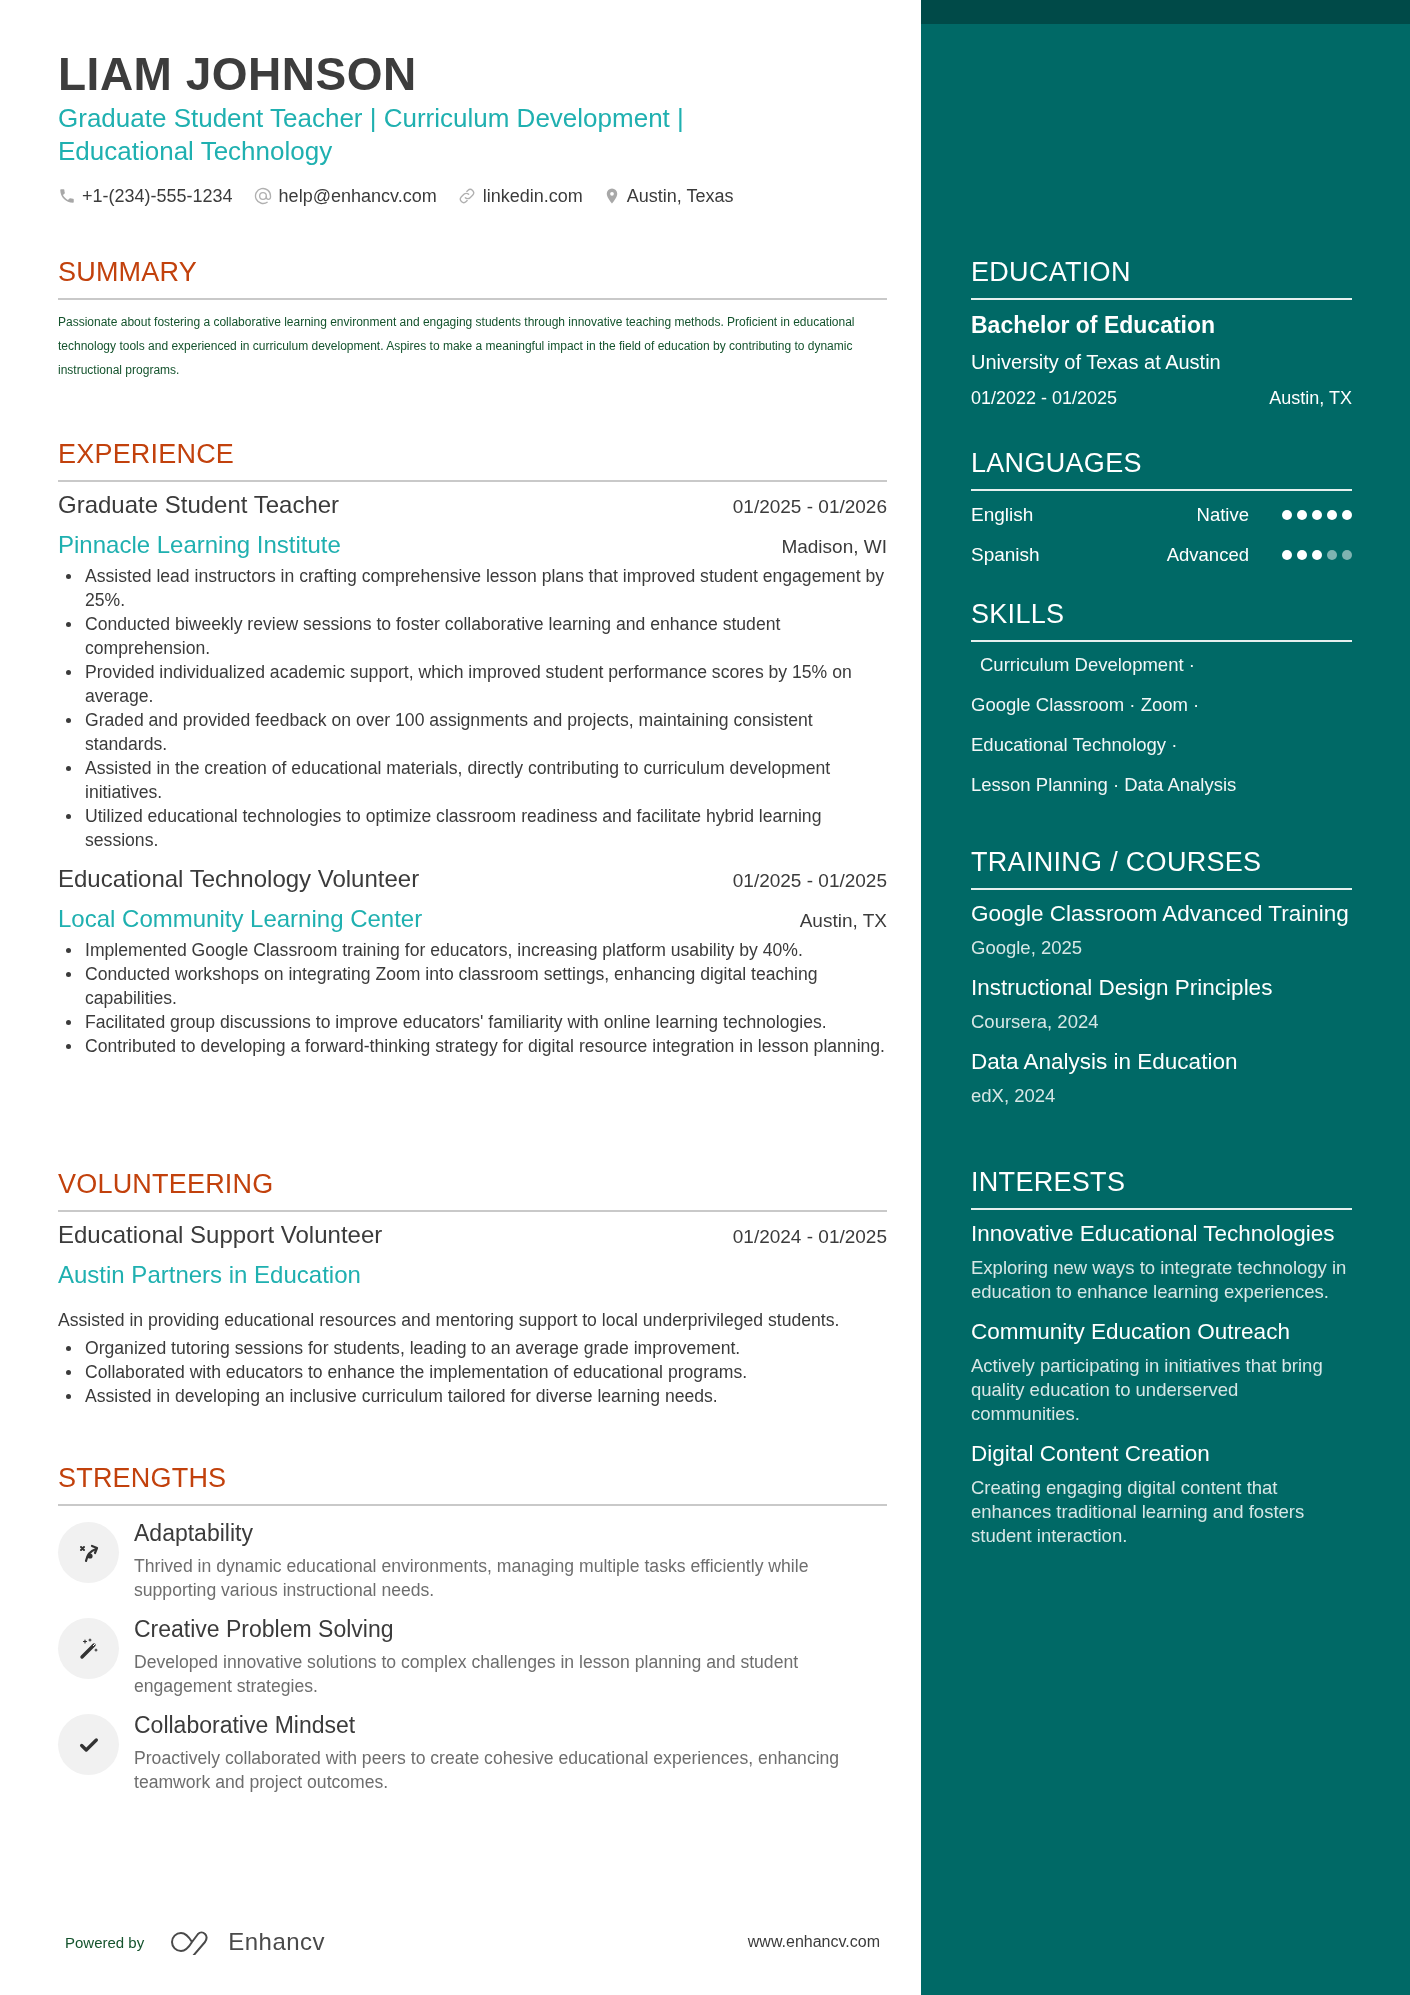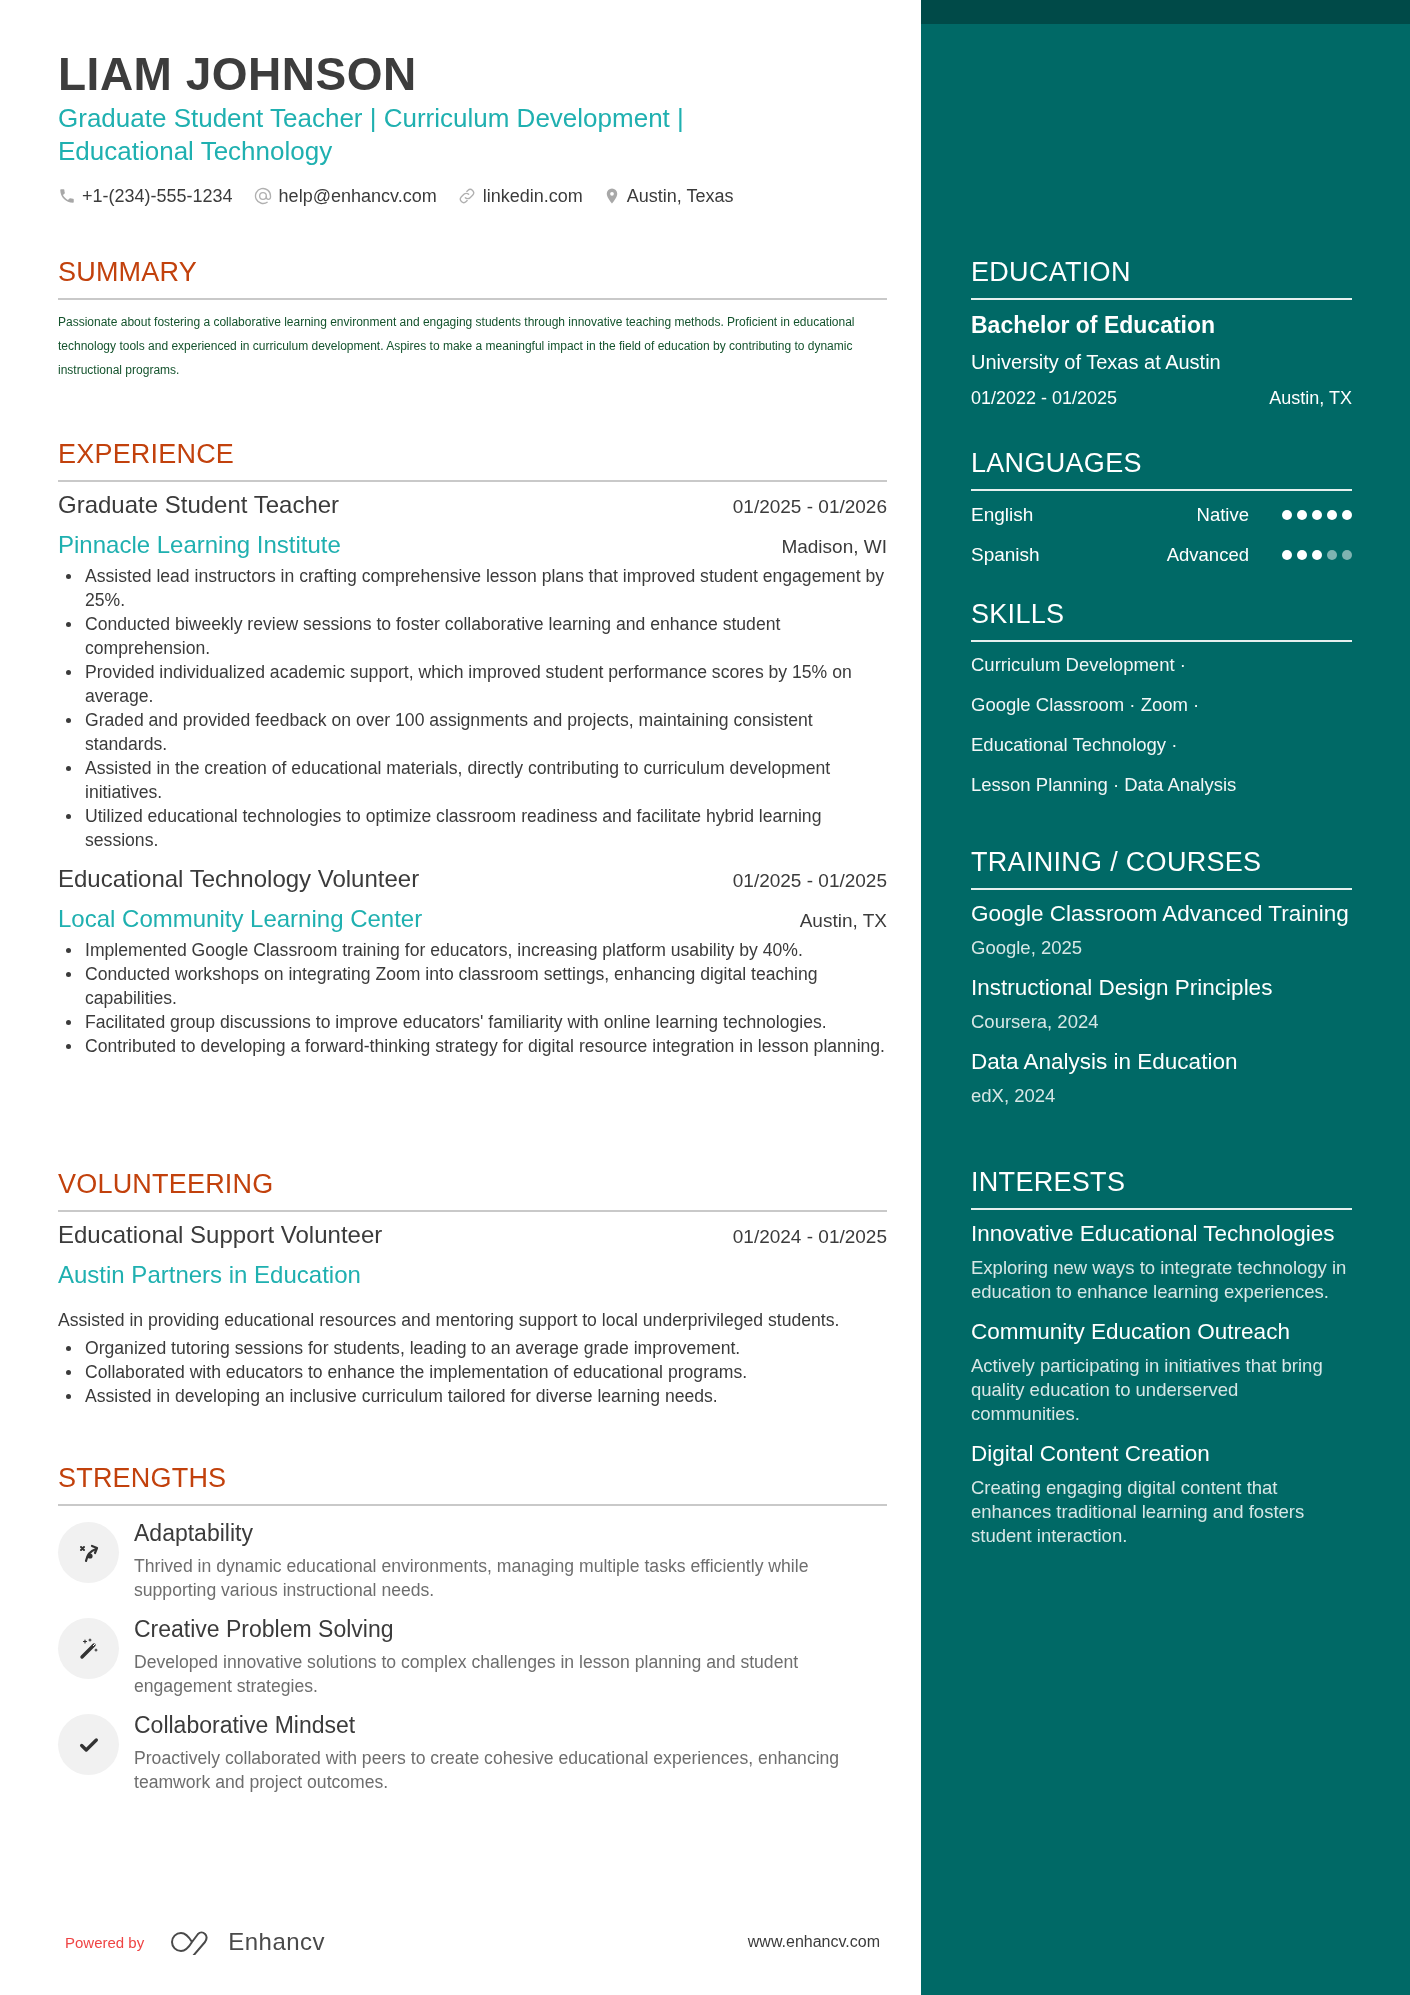--- a/index.html
+++ b/index.html
@@ -44,21 +44,21 @@
     .strengths { position: absolute; top: 1462px; left: 58px; width: 829px; }
     .strength { display: flex; margin-top: 10px; }
     .strength:first-of-type { margin-top: 10px; }
     .s-icon { width: 61px; height: 61px; border-radius: 50%; background: #f1f1f1; flex: 0 0 61px; display: flex; align-items: center; justify-content: center; margin-right: 15px; margin-top: 6px; }
     .s-body { flex: 1; }
     .s-title { font-size: 23px; line-height: 30px; color: #3b3b3b; margin-top: 2px; }
     .s-desc { font-size: 17.6px; line-height: 24px; color: #6e6e6e; margin-top: 6px; }
 
     .footer { position: absolute; top: 1928px; left: 65px; width: 815px; display: flex; align-items: center; justify-content: space-between; }
     .footer-left { display: flex; align-items: center; }
-    .powered { font-size: 15px; color: #ef4444; margin-right: 26px; text-align: center; }
+    .powered { font-size: 15px; color: #14532d; margin-right: 26px; text-align: center; }
     .brand { display: flex; align-items: center; font-size: 24px; color: #4a4a4a; letter-spacing: 0.5px; }
     .brand svg { margin-right: 12px; }
     .site { font-size: 16px; color: #3b3b3b; }
 
     
     .right { position: absolute; left: 921px; top: 0; width: 489px; height: 1995px; background: #006966; }
     .right-topbar { position: absolute; left: 0; top: 0; width: 489px; height: 24px; background: #004a48; }
     .r-section { position: absolute; left: 50px; width: 381px; color: #ffffff; }
     .r-title { font-size: 27px; line-height: 32px; color: #ffffff; letter-spacing: 0.3px; }
     .r-rule { height: 2px; background: #e6f0ef; margin-top: 10px; }
@@ -68,21 +68,21 @@
     .edu-row { display: flex; justify-content: space-between; font-size: 18px; margin-top: 11px; line-height: 24px; }
 
     .lang-row { display: flex; align-items: center; margin-top: 9px; height: 30px; }
     .lang-name { font-size: 19px; flex: 1; }
     .lang-level { font-size: 18.5px; margin-right: 33px; text-align: right; }
     .dots { display: flex; gap: 5px; }
     .dot { width: 10px; height: 10px; border-radius: 50%; background: #ffffff; }
     .dot.off { background: #7fb3b1; }
 
     .skill-line { font-size: 18.5px; line-height: 26px; margin-top: 14px; color: #f2f7f7; }
-    .skill-line:first-child { margin-top: 10px; }
+    .skill-line:first-child { margin-top: 10px; margin-left: 9px; }
 
     .course { margin-top: 10px; }
     .course-title { font-size: 22.5px; line-height: 28px; color: #ffffff; }
     .course-org { font-size: 18.5px; color: #d7e7e6; margin-top: 8px; line-height: 24px; }
     .course + .course { margin-top: 14px; }
 
     .interest { margin-top: 10px; }
     .interest + .interest { margin-top: 14px; }
     .int-title { font-size: 22.5px; line-height: 28px; color: #ffffff; }
     .int-desc { font-size: 18.5px; line-height: 24px; color: #d7e7e6; margin-top: 8px; }

